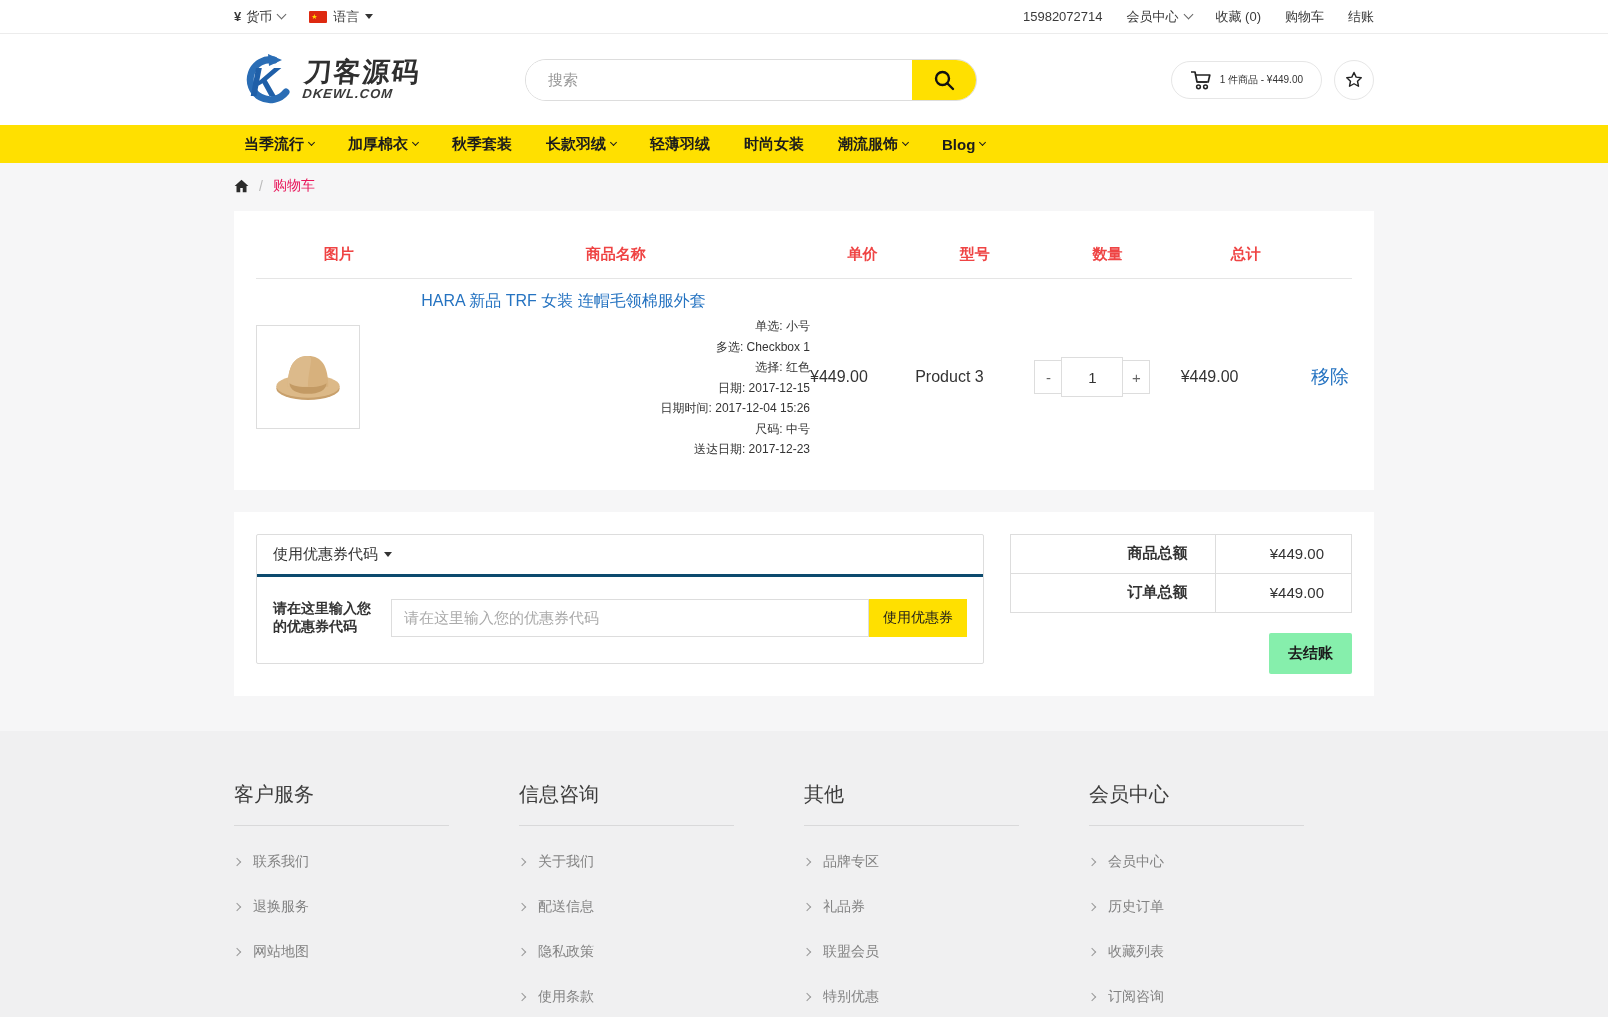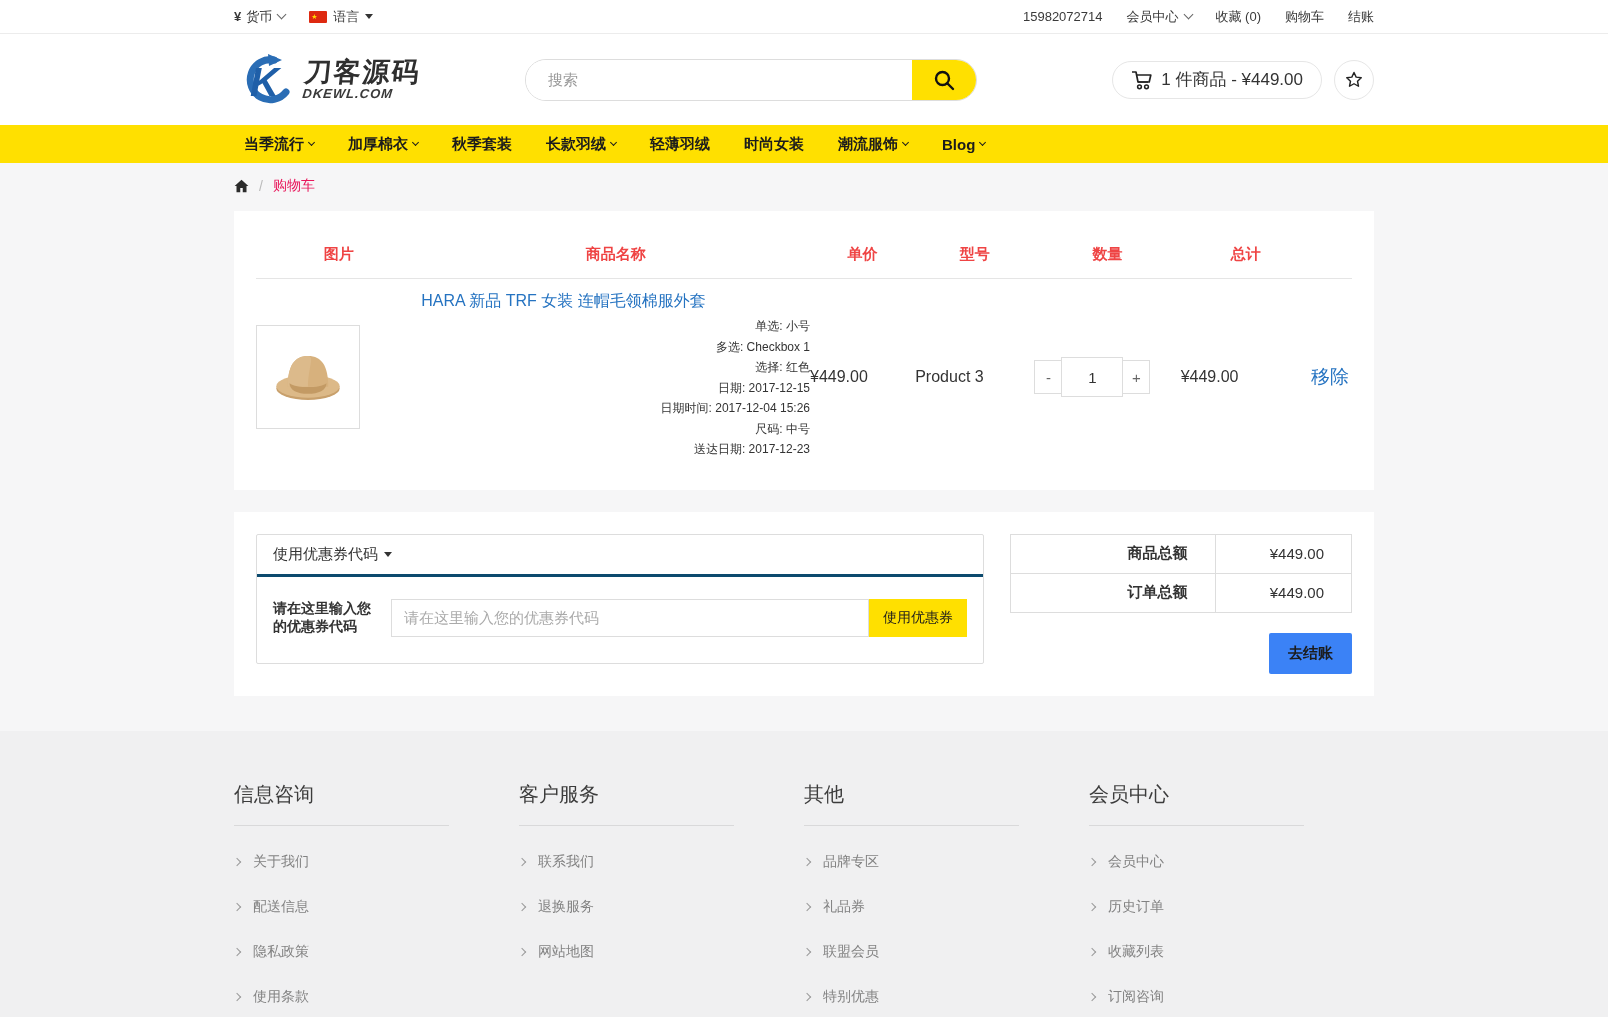--- a/index.html
+++ b/index.html
@@ -28,21 +28,21 @@
   .header-inner { height: 91px; display: flex; align-items: center; }
   .logo { display: flex; align-items: center; width: 291px; cursor: pointer; }
   .logo-text { display: flex; flex-direction: column; margin-left: 4px; transform: skewX(-6deg); }
   .logo-title { font-size: 27px; font-weight: bold; color: #2f2f2f; letter-spacing: 2px; line-height: 28px; }
   .logo-sub { font-size: 13px; font-weight: bold; font-style: italic; color: #3a3a3a; letter-spacing: 1px; }
   .search-wrap { display: flex; width: 452px; height: 42px; border: 1px solid #ddd; border-radius: 21px; overflow: hidden; background: #fff; }
   .search-input { flex: 1; border: none; outline: none; padding: 0 22px; font-size: 15px; color: #404040; font-family: inherit; }
   .search-input::placeholder { color: #9a9a9a; }
   .search-btn { width: 64px; border: none; background: #ffe000; cursor: pointer; display: flex; align-items: center; justify-content: center; }
   .header-right { margin-left: auto; display: flex; align-items: center; }
-  .cart-pill { display: inline-flex; align-items: center; height: 38px; padding: 0 18px; border: 1px solid #e6e6e6; border-radius: 19px; background: #fff; font-size: 17px; color: #333; cursor: pointer; }
+  .cart-pill { display: inline-flex; align-items: center; height: 38px; padding: 0 18px; border: 1px solid #e6e6e6; border-radius: 19px; background: #fff; font-size: 10px; color: #333; cursor: pointer; }
   .cart-pill svg { margin-right: 8px; }
   .star-btn { width: 40px; height: 40px; margin-left: 12px; border: 1px solid #e6e6e6; border-radius: 50%; background: #fff; display: flex; align-items: center; justify-content: center; cursor: pointer; }
 
   
   .nav { background: #ffe000; }
   .nav-inner { height: 38px; display: flex; align-items: center; padding-left: 10px; }
   .nav-item { display: inline-flex; align-items: center; margin-right: 34px; font-size: 15px; font-weight: bold; color: #1c1c1c; text-decoration: none; cursor: pointer; }
   .caret-sm { width: 5px; height: 5px; border-right: 1.4px solid #1c1c1c; border-bottom: 1.4px solid #1c1c1c; transform: rotate(45deg); display: inline-block; margin-left: 5px; position: relative; top: -2px; }
 
   
@@ -81,21 +81,21 @@
   .coupon-label { width: 104px; font-size: 14px; font-weight: bold; line-height: 18px; margin-right: 14px; color: #333; }
   .coupon-input { flex: 1; height: 38px; border: 1px solid #ddd; padding: 0 12px; font-size: 15px; color: #333; outline: none; font-family: inherit; }
   .coupon-input::placeholder { color: #aaa; }
   .coupon-apply { height: 38px; padding: 0 14px; background: #ffe000; border: none; font-size: 14px; color: #1c1c1c; cursor: pointer; font-family: inherit; }
   .totals-wrap { width: 342px; }
   .totals { width: 100%; border-collapse: collapse; }
   .totals td { border: 1px solid #ddd; height: 39px; font-size: 15px; padding: 0 27px; background: #fff; }
   .totals .t-label { width: 60%; text-align: right; font-weight: bold; color: #333; }
   .totals .t-value { text-align: right; color: #333; }
   .checkout-row { text-align: right; margin-top: 20px; }
-  .checkout-btn { background: #3b82f6; border: none; padding: 11px 19px; font-size: 15px; font-weight: bold; color: #1c1c1c; cursor: pointer; border-radius: 2px; font-family: inherit; }
+  .checkout-btn { background: #86efac; border: none; padding: 11px 19px; font-size: 15px; font-weight: bold; color: #1c1c1c; cursor: pointer; border-radius: 2px; font-family: inherit; }
 
   
   .footer { margin-top: 35px; background: #f0f0f1; padding: 50px 0 60px; min-height: 280px; }
   .footer-grid { display: grid; grid-template-columns: repeat(4, 1fr); }
   .fcol h3 { font-size: 20px; font-weight: normal; color: #3c3c3c; }
   .fdivider { width: 215px; border-bottom: 1px solid #d9d9da; margin: 17px 0 10px; }
   .fcol ul { list-style: none; }
   .fcol li { display: flex; align-items: center; margin-top: 27px; }
   .chev { width: 6px; height: 6px; border-top: 1.2px solid #9a9a9a; border-right: 1.2px solid #9a9a9a; transform: rotate(45deg); display: inline-block; margin-right: 13px; flex: none; }
   .fcol a { font-size: 14px; color: #828282; text-decoration: none; cursor: pointer; }
@@ -343,20 +343,42 @@
     <div class="checkout-row">
       <button class="checkout-btn">去结账</button>
     </div>
   </div>
 </div>
 
 <div class="footer">
   <div class="container footer-grid">
 
       <div class="fcol">
+        <h3>客户服务</h3>
+        <div class="fdivider"></div>
+        <ul>
+
+            <li>
+              <span class="chev"></span>
+              <a>联系我们</a>
+            </li>
+
+            <li>
+              <span class="chev"></span>
+              <a>退换服务</a>
+            </li>
+
+            <li>
+              <span class="chev"></span>
+              <a>网站地图</a>
+            </li>
+          </ul>
+      </div>
+
+      <div class="fcol">
         <h3>信息咨询</h3>
         <div class="fdivider"></div>
         <ul>
 
             <li>
               <span class="chev"></span>
               <a>关于我们</a>
             </li>
 
             <li>
@@ -365,42 +387,20 @@
             </li>
 
             <li>
               <span class="chev"></span>
               <a>隐私政策</a>
             </li>
 
             <li>
               <span class="chev"></span>
               <a>使用条款</a>
-            </li>
-          </ul>
-      </div>
-
-      <div class="fcol">
-        <h3>客户服务</h3>
-        <div class="fdivider"></div>
-        <ul>
-
-            <li>
-              <span class="chev"></span>
-              <a>联系我们</a>
-            </li>
-
-            <li>
-              <span class="chev"></span>
-              <a>退换服务</a>
-            </li>
-
-            <li>
-              <span class="chev"></span>
-              <a>网站地图</a>
             </li>
           </ul>
       </div>
 
       <div class="fcol">
         <h3>其他</h3>
         <div class="fdivider"></div>
         <ul>
 
             <li>

